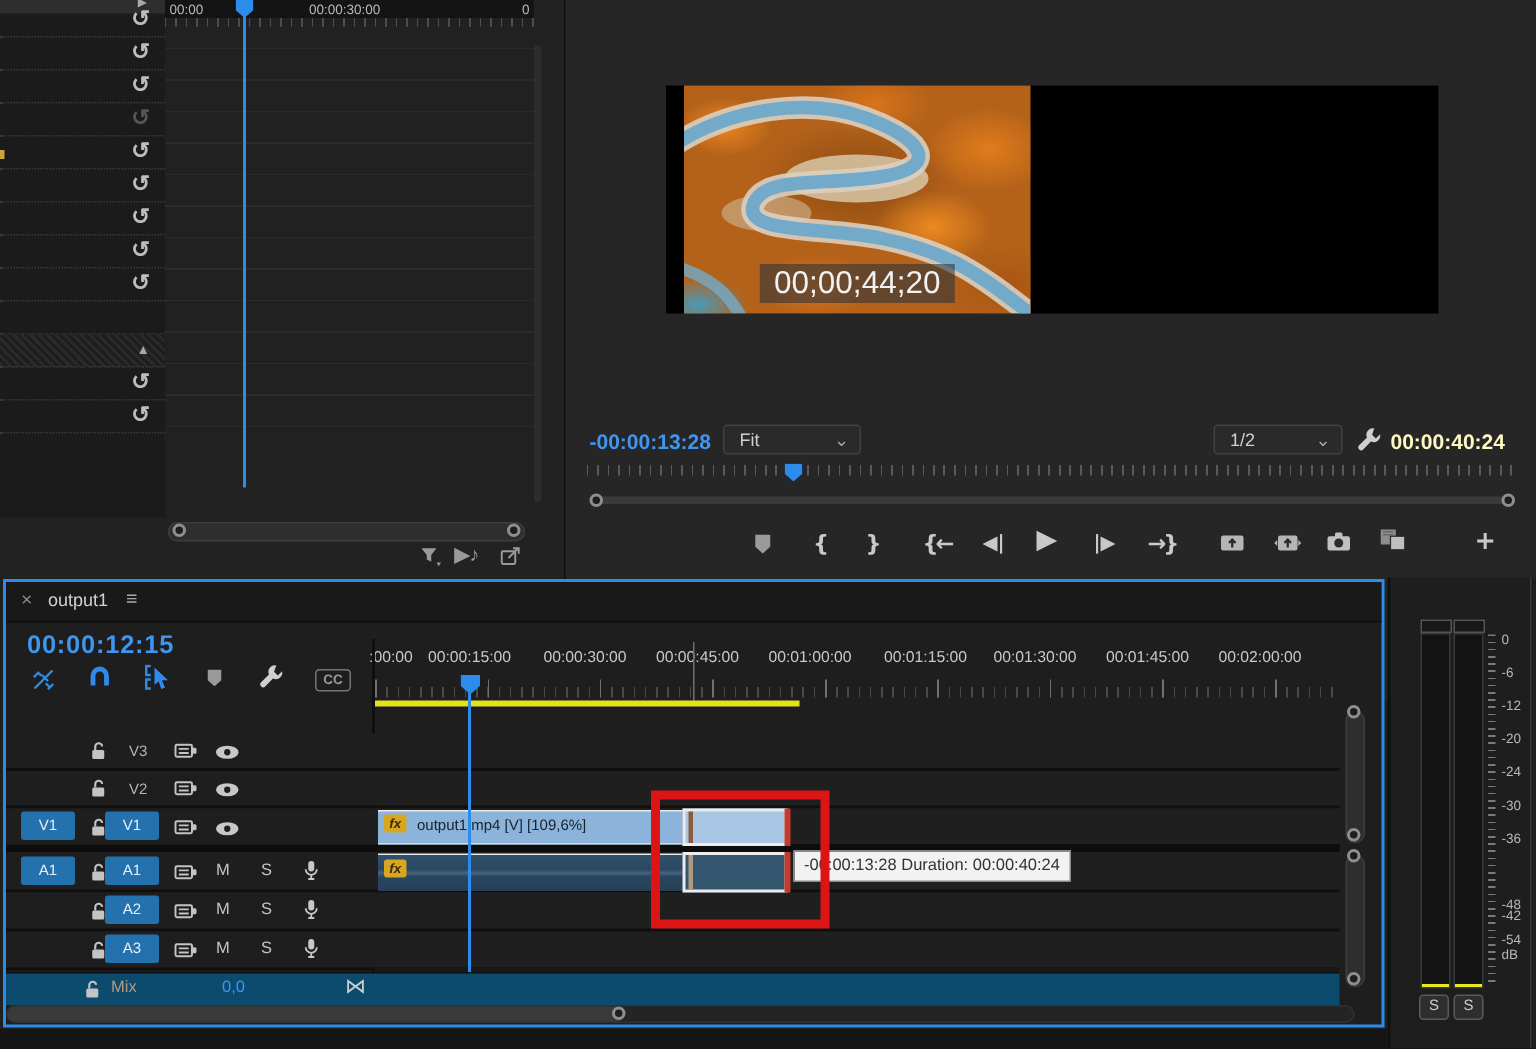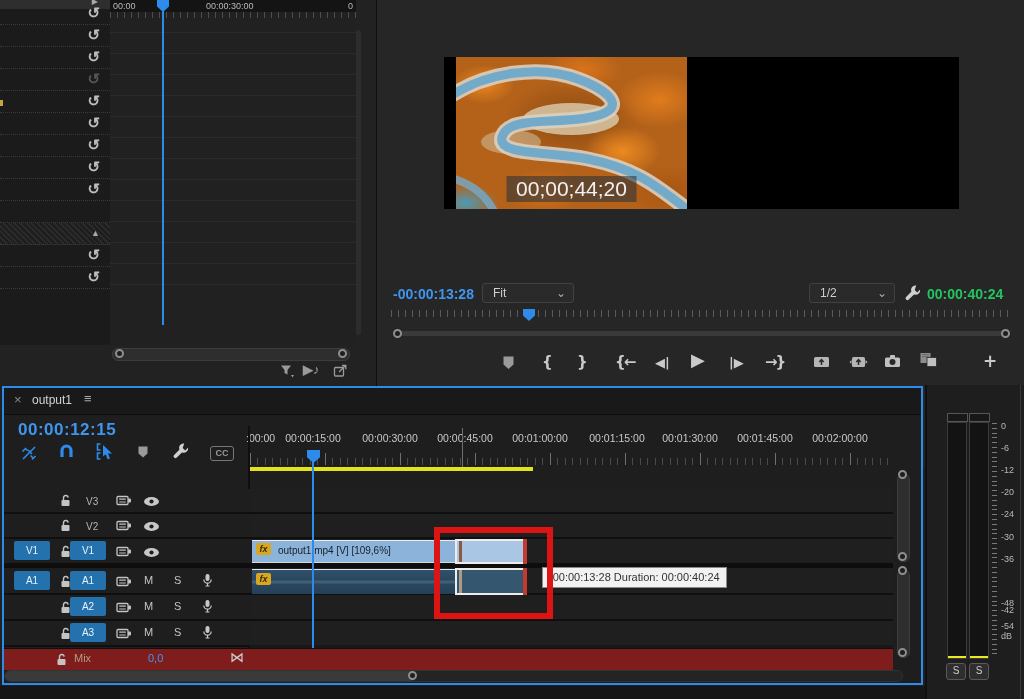--- a/index.html
+++ b/index.html
@@ -1,21 +1,21 @@
 <!DOCTYPE html>
 <html><head>
 <meta charset="utf-8">
 <style>
   html,body{margin:0;padding:0;background:#101010;}
   #root{position:relative;width:1024px;height:699px;overflow:hidden;
         background:#202020;font-family:"Liberation Sans",sans-serif;
         -webkit-font-smoothing:antialiased;}
   .abs{position:absolute;}
   .tc-blue{color:#3f96f0;}
-  .tc-light{color:#22c55e;}
+  .tc-light{color:#fef9c3;}
   svg{display:block;}
 
   
   .ec-panel{left:0;top:0;width:376px;height:385px;background:#222;}
   .ec-left{left:0;top:0;width:110px;height:345px;background:#1b1b1b;}
   .ec-row{position:absolute;left:0;width:110px;height:21px;
           border-bottom:1px dotted #3a3a3a;}
   .reset-glyph{position:absolute;right:10px;top:2px;color:#bdbdbd;font-size:15px;
                font-weight:bold;line-height:16px;}
   .ec-row.disabled .reset-glyph{color:#555;}
@@ -471,34 +471,34 @@
     <div class="abs" style="left:519px;top:151px;width:4px;height:25px;background:#c43a2e;"></div>
 
     <div class="abs clip-audio" style="left:248px;top:181px;width:203px;height:25px;">
       <span class="fx-badge" style="left:4px;top:3px;">fx</span>
     </div>
     <div class="ghost" style="left:451px;top:180px;width:70px;height:27px;background:#34576f;">
       <div class="abs" style="left:2px;top:0;width:3px;height:23px;background:#b09a82;"></div>
     </div>
     <div class="abs" style="left:519px;top:180px;width:4px;height:27px;background:#c43a2e;"></div>
 
-    <div class="tooltip" style="left:538px;top:179px;">-00:00:13:28 Duration: 00:00:40:24</div>
+    <div class="tooltip" style="left:525px;top:179px;">-00:00:13:28 Duration: 00:00:40:24</div>
     <div class="red-rect" style="left:430px;top:139px;width:107px;height:80px;"></div>
 
     <div class="abs ph-head" style="left:303px;top:62px;width:13px;height:13px;"></div>
     <div class="abs playhead-line" style="left:308px;top:64px;height:212px;"></div>
 
     <div class="abs scroll-track" style="left:893px;top:86px;width:11px;height:86px;"></div>
     <div class="abs scroll-knob" style="left:894px;top:82px;"></div>
     <div class="abs scroll-knob" style="left:894px;top:164px;"></div>
     <div class="abs scroll-track" style="left:893px;top:182px;width:11px;height:86px;"></div>
     <div class="abs scroll-knob" style="left:894px;top:178px;"></div>
     <div class="abs scroll-knob" style="left:894px;top:260px;"></div>
 
-    <div class="abs" style="left:0;top:260px;width:889px;height:21px;background:#7f1d1d;border-top:1px solid #0f0f0f;">
+    <div class="abs" style="left:0;top:260px;width:889px;height:21px;background:#0c4a6e;border-top:1px solid #0f0f0f;">
       <span class="abs" style="left:52px;top:4px;">
           <svg width="11" height="13" viewBox="0 0 11 13">
             <rect x="1.5" y="6" width="8" height="6" rx="1" fill="#c4c4c4"></rect>
             <path d="M3.5 6 V4 a2.3 2.3 0 0 1 4.6 -0.4" fill="none" stroke="#c4c4c4" stroke-width="1.4"></path>
           </svg>
         </span>
       <span class="abs" style="left:70px;top:3px;color:#b49a82;font-size:11px;">Mix</span>
       <span class="abs tc-blue" style="left:144px;top:3px;font-size:11px;">0,0</span>
       <span class="abs" style="left:226px;top:0px;color:#cfcfcf;font-size:14px;">⋈</span>
     </div>

